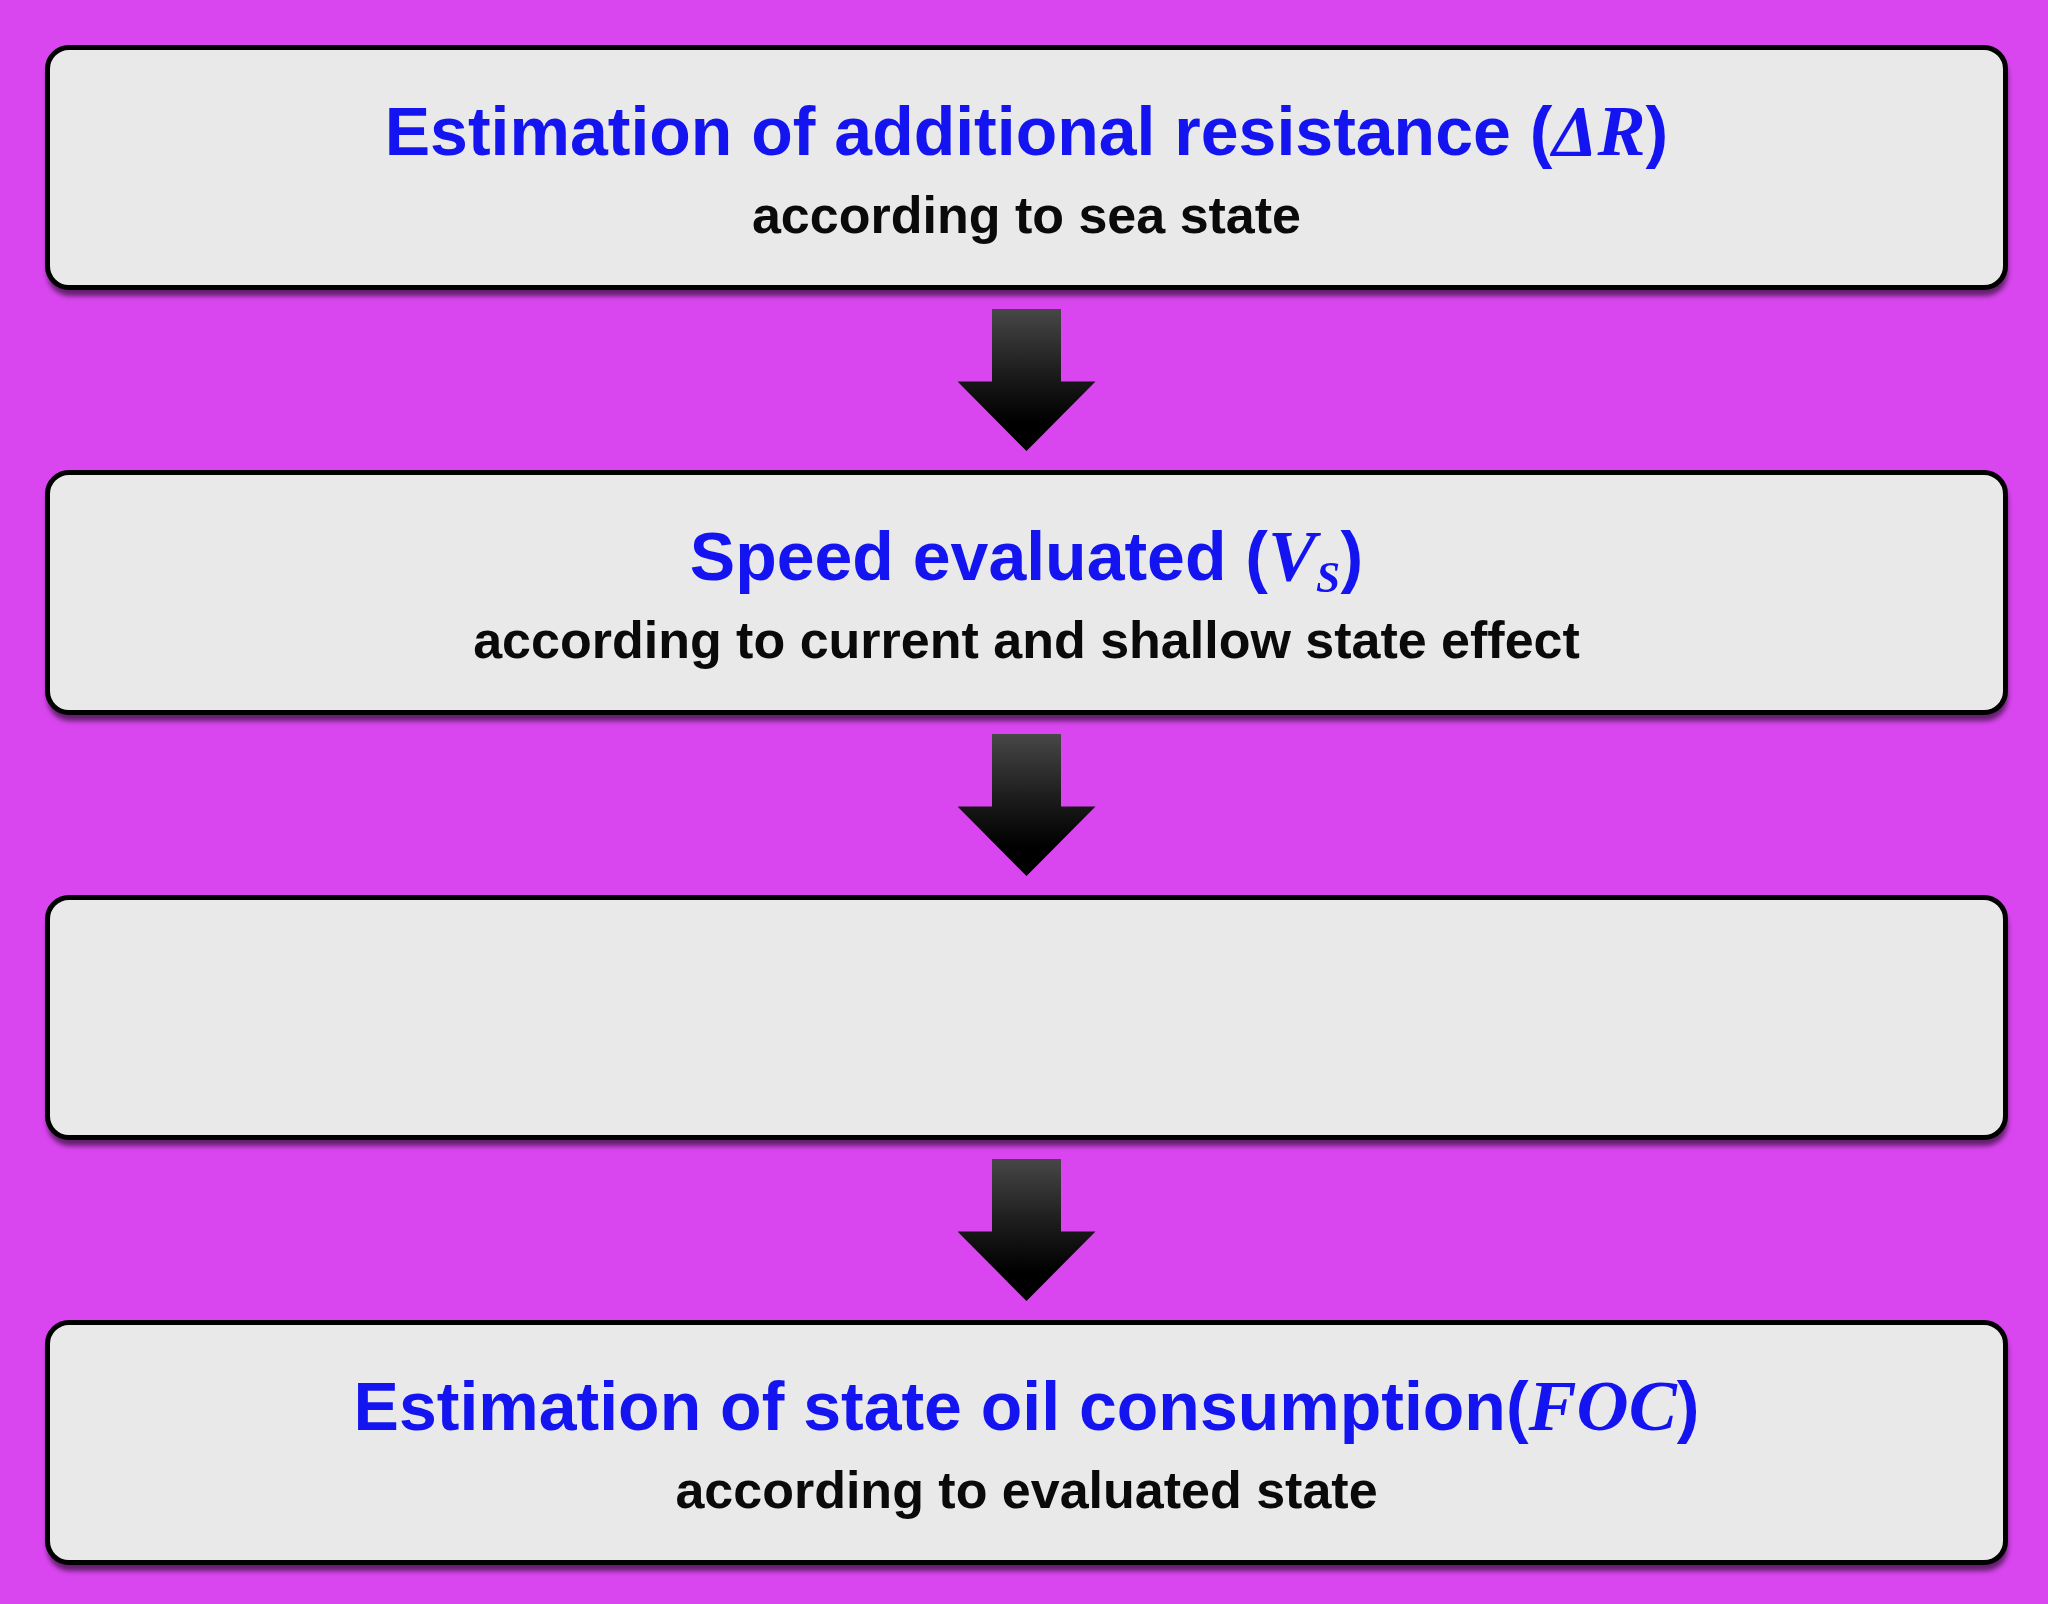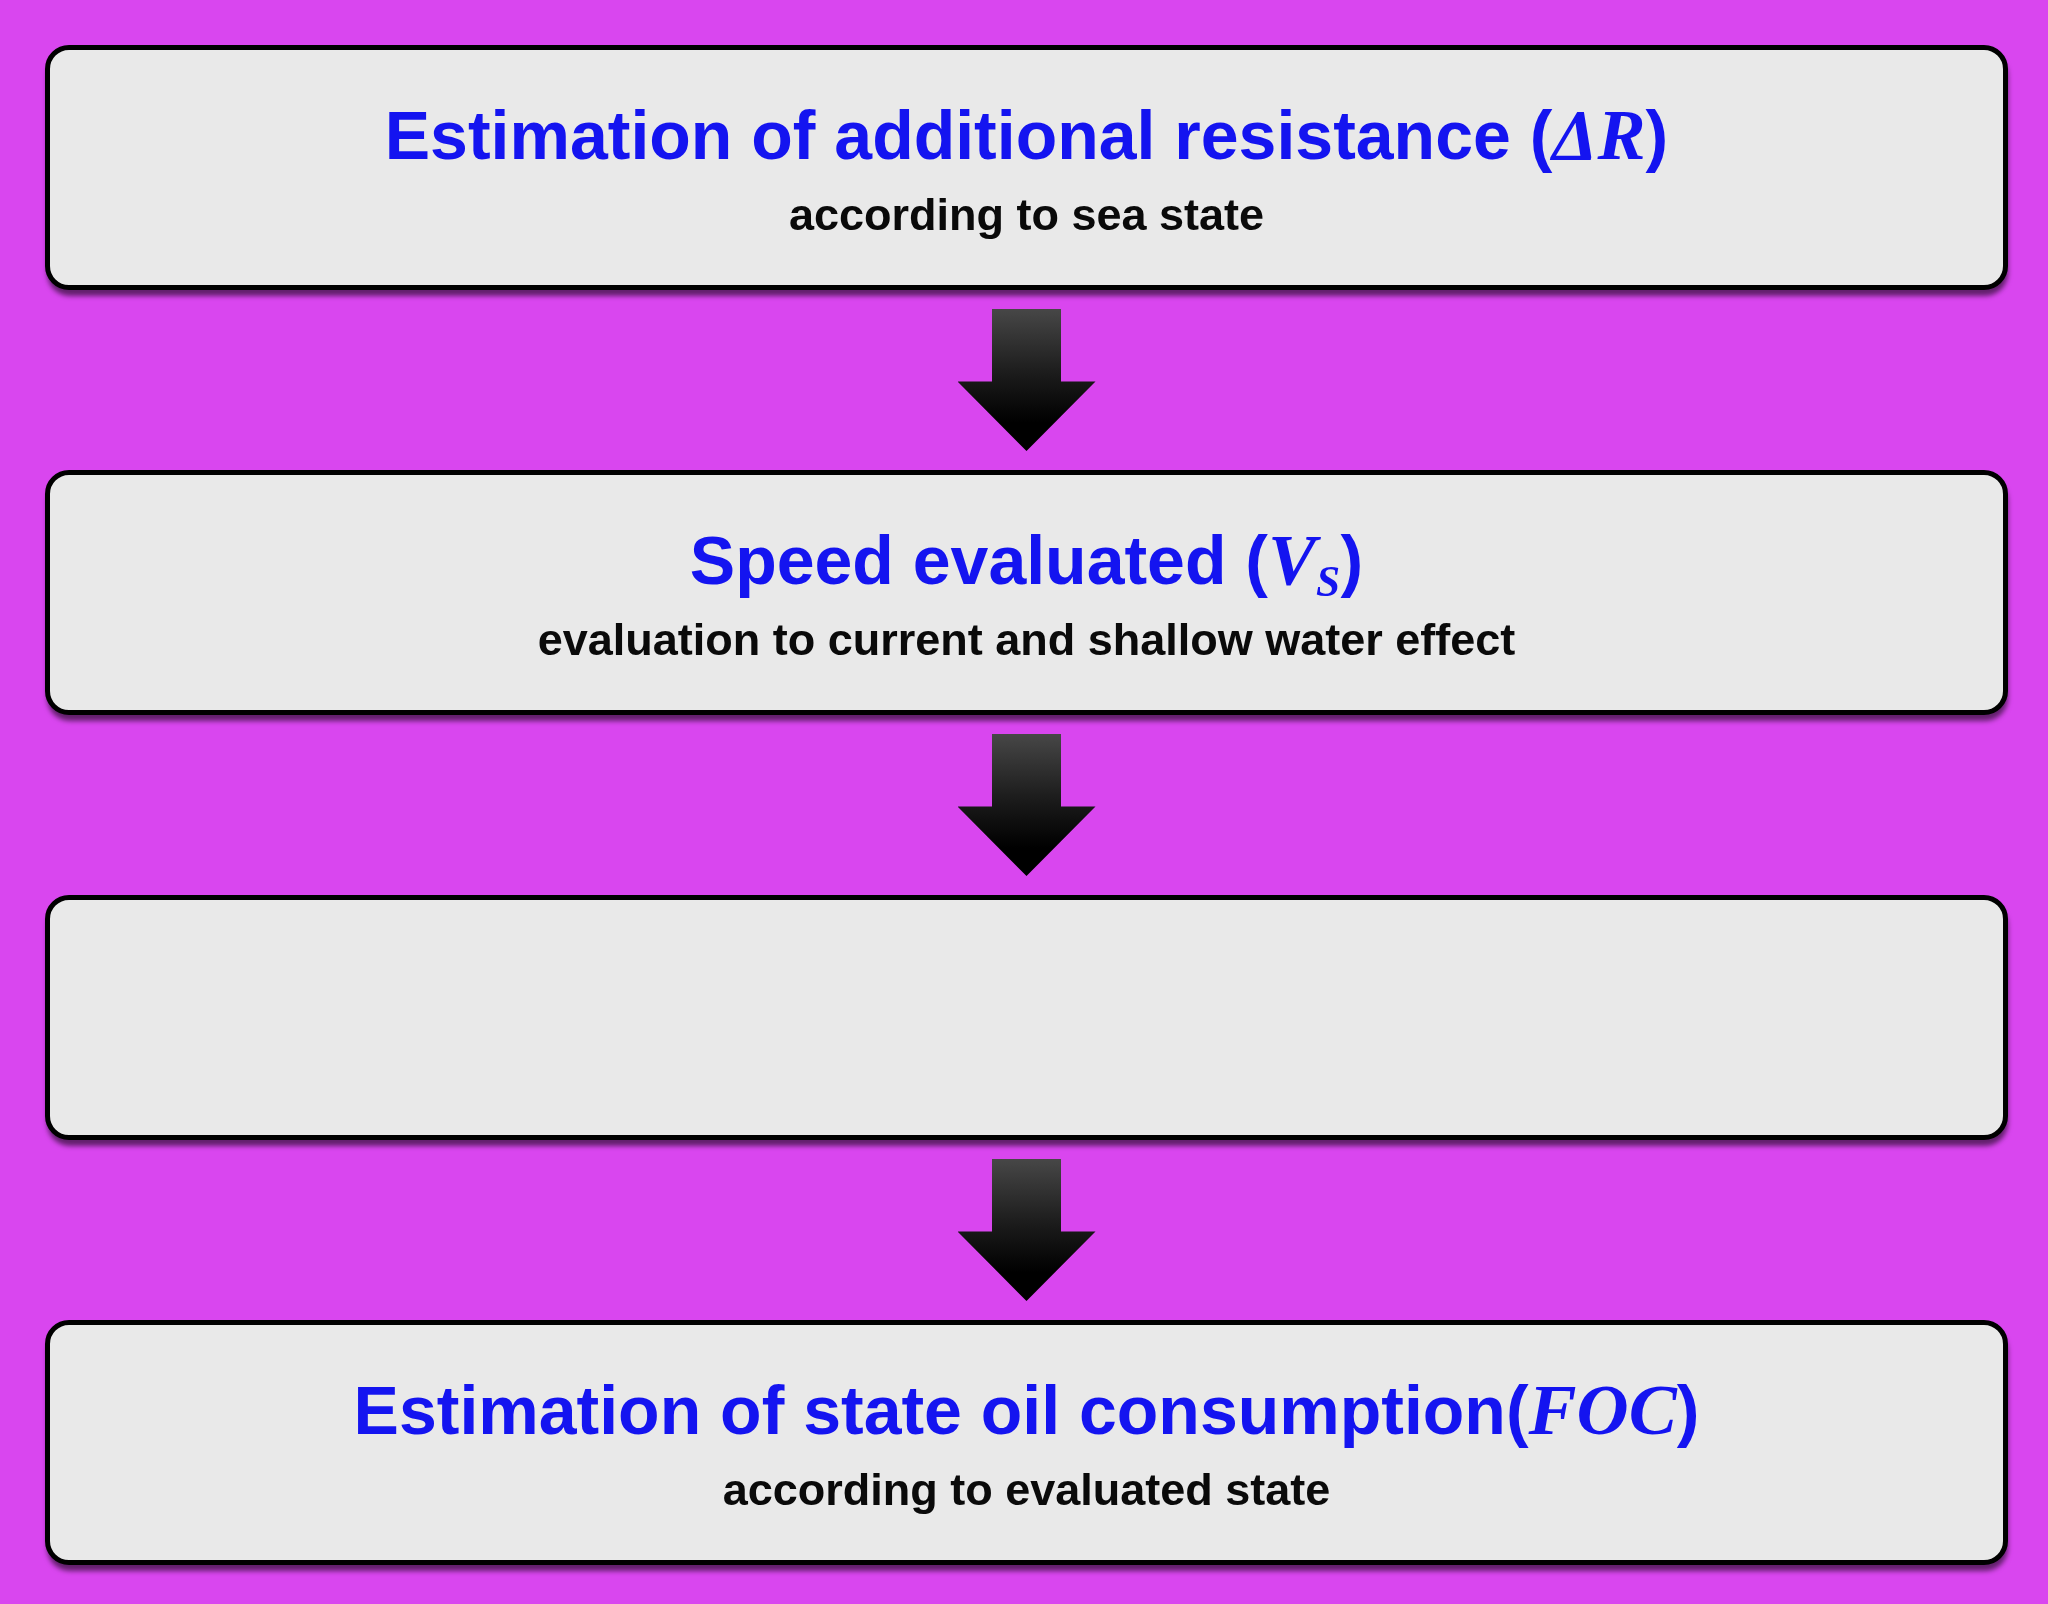--- a/index.html
+++ b/index.html
@@ -42,21 +42,21 @@
     font-weight: bold;
     font-size: 1.06em;
   }
   .math .m-sub {
     font-size: 0.60em;
     vertical-align: -0.28em;
     letter-spacing: 0.01em;
   }
   .box-sub {
     color: #0a0a0a;
-    font-size: 45px;
+    font-size: 52px;
     font-weight: bold;
     line-height: 1.12;
   }
   .arrow-gap {
     height: 180px;
     flex: none;
     display: flex;
     align-items: center;
     justify-content: center;
   }
@@ -77,21 +77,21 @@
     <div class="box-title"><span>Estimation of additional resistance (</span><span class="math"><span>ΔR</span><span class="m-sub"></span></span><span>)</span></div>
     <div class="box-sub">according to sea state</div>
   </div>
 
   <div class="arrow-gap">
     <div class="down-arrow"></div>
   </div>
 
   <div class="step-box">
     <div class="box-title"><span>Speed evaluated (</span><span class="math"><span>V</span><span class="m-sub">S</span></span><span>)</span></div>
-    <div class="box-sub">evaluation to current and shallow water effect</div>
+    <div class="box-sub">according to current and shallow state effect</div>
   </div>
 
   <div class="arrow-gap">
     <div class="down-arrow"></div>
   </div>
 
   <div class="step-box">
   </div>
 
   <div class="arrow-gap">

